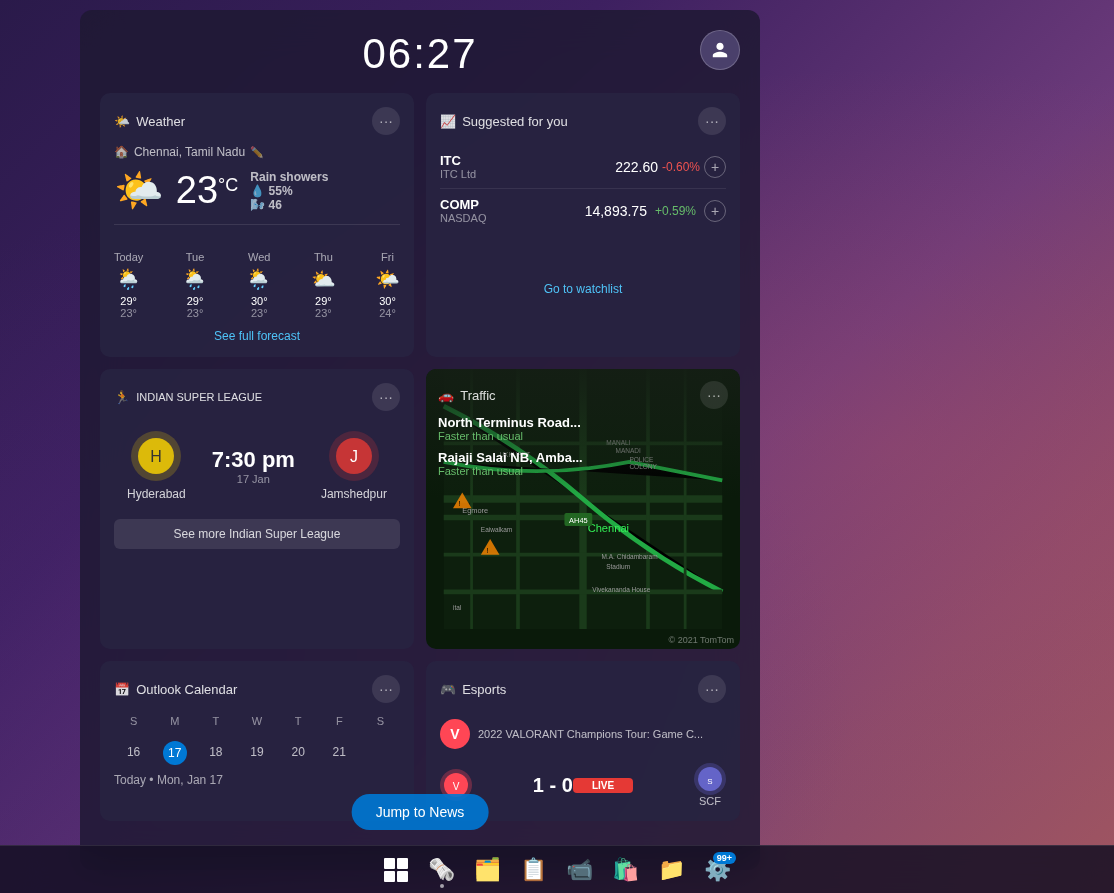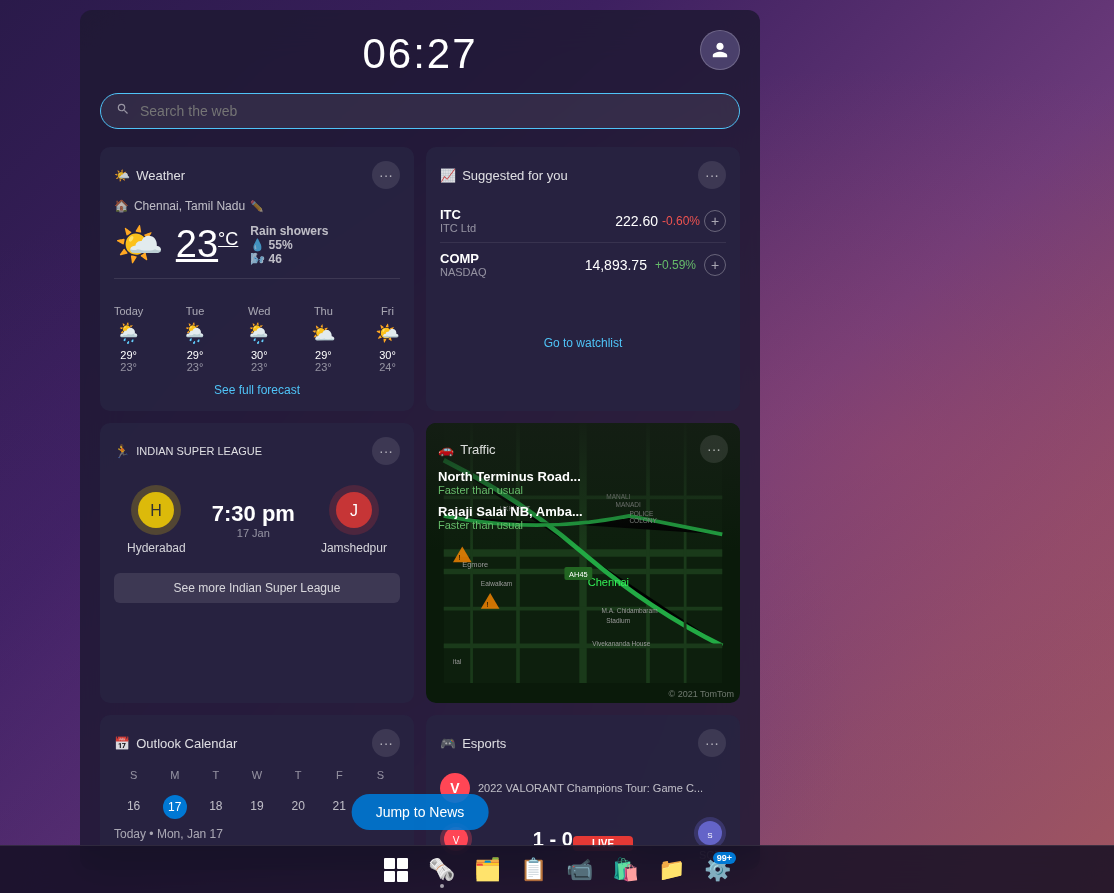--- a/index.html
+++ b/index.html
@@ -537,48 +537,40 @@
 <div class="widget-panel">
 
   <div class="clock">06:27</div>
 
   <button class="user-icon-btn">
     <svg width="18" height="18" viewBox="0 0 24 24" fill="currentColor">
       <path d="M12 12c2.7 0 4.8-2.1 4.8-4.8S14.7 2.4 12 2.4 7.2 4.5 7.2 7.2 9.3 12 12 12zm0 2.4c-3.2 0-9.6 1.6-9.6 4.8v2.4h19.2v-2.4c0-3.2-6.4-4.8-9.6-4.8z"></path>
     </svg>
   </button>
 
-  <div class="search-bar">
-    <span>
-      <svg width="14" height="14" viewBox="0 0 24 24" fill="rgba(255,255,255,0.5)">
-        <path d="M15.5 14h-.79l-.28-.27A6.471 6.471 0 0 0 16 9.5 6.5 6.5 0 1 0 9.5 16c1.61 0 3.09-.59 4.23-1.57l.27.28v.79l5 4.99L20.49 19l-4.99-5zm-6 0C7.01 14 5 11.99 5 9.5S7.01 5 9.5 5 14 7.01 14 9.5 11.99 14 9.5 14z"></path>
-      </svg>
-    </span>
-    <input type="text" placeholder="Search the web" style="">
-  </div>
 
   <div class="widget-grid">
 
     <div class="widget-card">
       <div class="widget-header">
         <div class="widget-title">
           <span>🌤️</span>
           <span>Weather</span>
         </div>
         <button class="widget-more-btn">···</button>
       </div>
       <div class="weather-location">
         <span>🏠</span>
         <span>Chennai, Tamil Nadu</span>
         <span style="cursor:pointer;color:rgba(255,255,255,0.5);font-size:11px;">✏️</span>
       </div>
       <div class="weather-current">
         <span class="weather-icon-big">🌤️</span>
         <div>
-          <div style="display:flex;align-items:flex-start;text-decoration:underline;">
+          <div style="display:flex;align-items:flex-start;">
             <span class="weather-temp">23</span>
             <span style="font-size:18px;margin-top:6px;">°C</span>
           </div>
         </div>
         <div class="weather-details">
           <div>Rain showers</div>
           <div>💧 <span>55%</span></div>
           <div>🌬️ <span>46</span></div>
         </div>
       </div>
@@ -826,21 +818,21 @@
         </div>
       </div>
 
       <div style="display:flex;align-items:center;justify-content:space-between;margin-top:8px;">
         <div class="team-icon-small" style="background:rgba(255,70,85,0.3);">
           <svg width="28" height="28" viewBox="0 0 28 28">
             <circle cx="14" cy="14" r="12" fill="#ff4655"></circle>
             <text x="14" y="19" text-anchor="middle" fill="white" font-size="10" font-family="sans-serif">V</text>
           </svg>
         </div>
-        <div style="display:flex;align-items:flex-end;gap:0;">
+        <div style="display:flex;align-items:center;gap:0;">
           <span class="esports-score">1 - 0</span>
           <span class="live-badge">LIVE</span>
         </div>
         <div style="display:flex;flex-direction:column;align-items:center;">
           <div class="team-icon-small" style="background:rgba(100,100,200,0.3);">
             <svg width="28" height="28" viewBox="0 0 28 28">
               <circle cx="14" cy="14" r="12" fill="#6464c8"></circle>
               <text x="14" y="19" text-anchor="middle" fill="white" font-size="8" font-family="sans-serif">S</text>
             </svg>
           </div>

